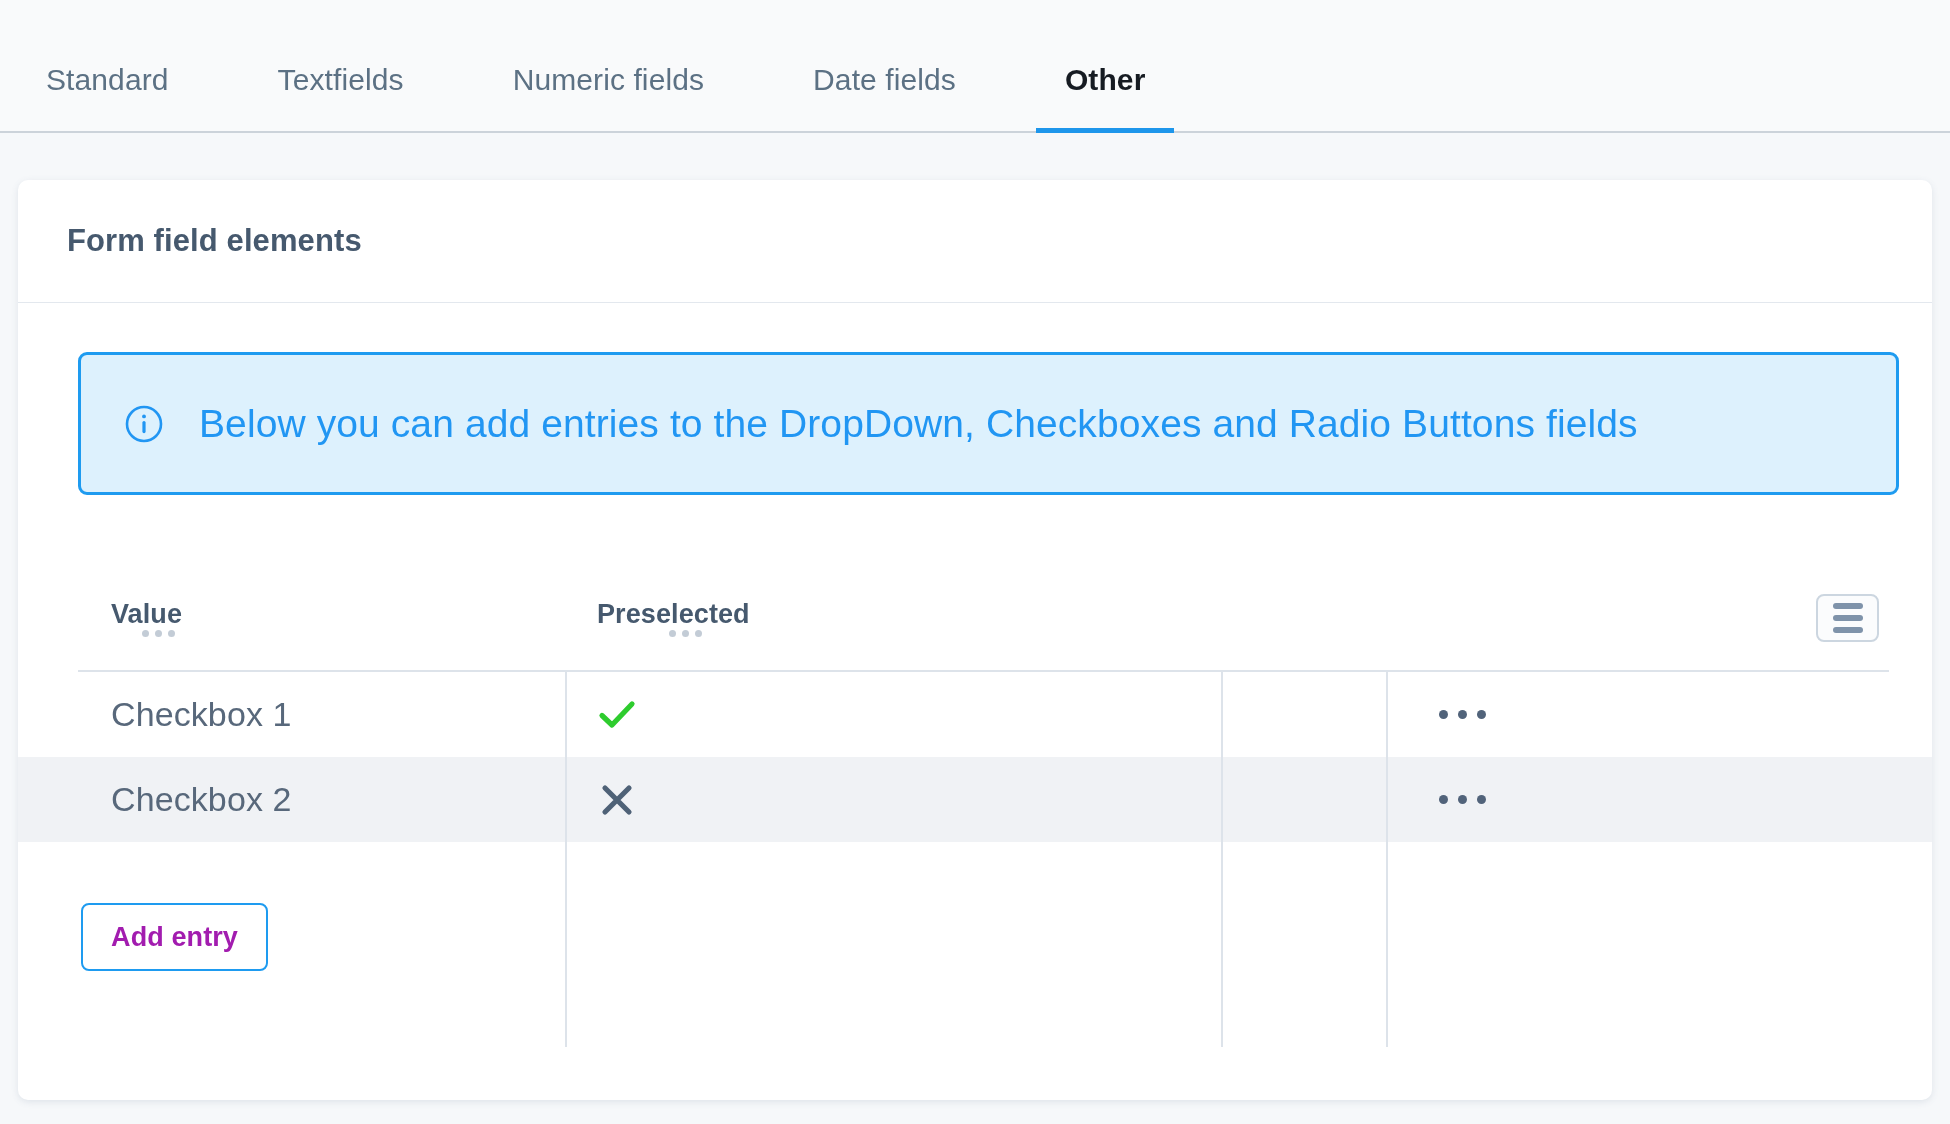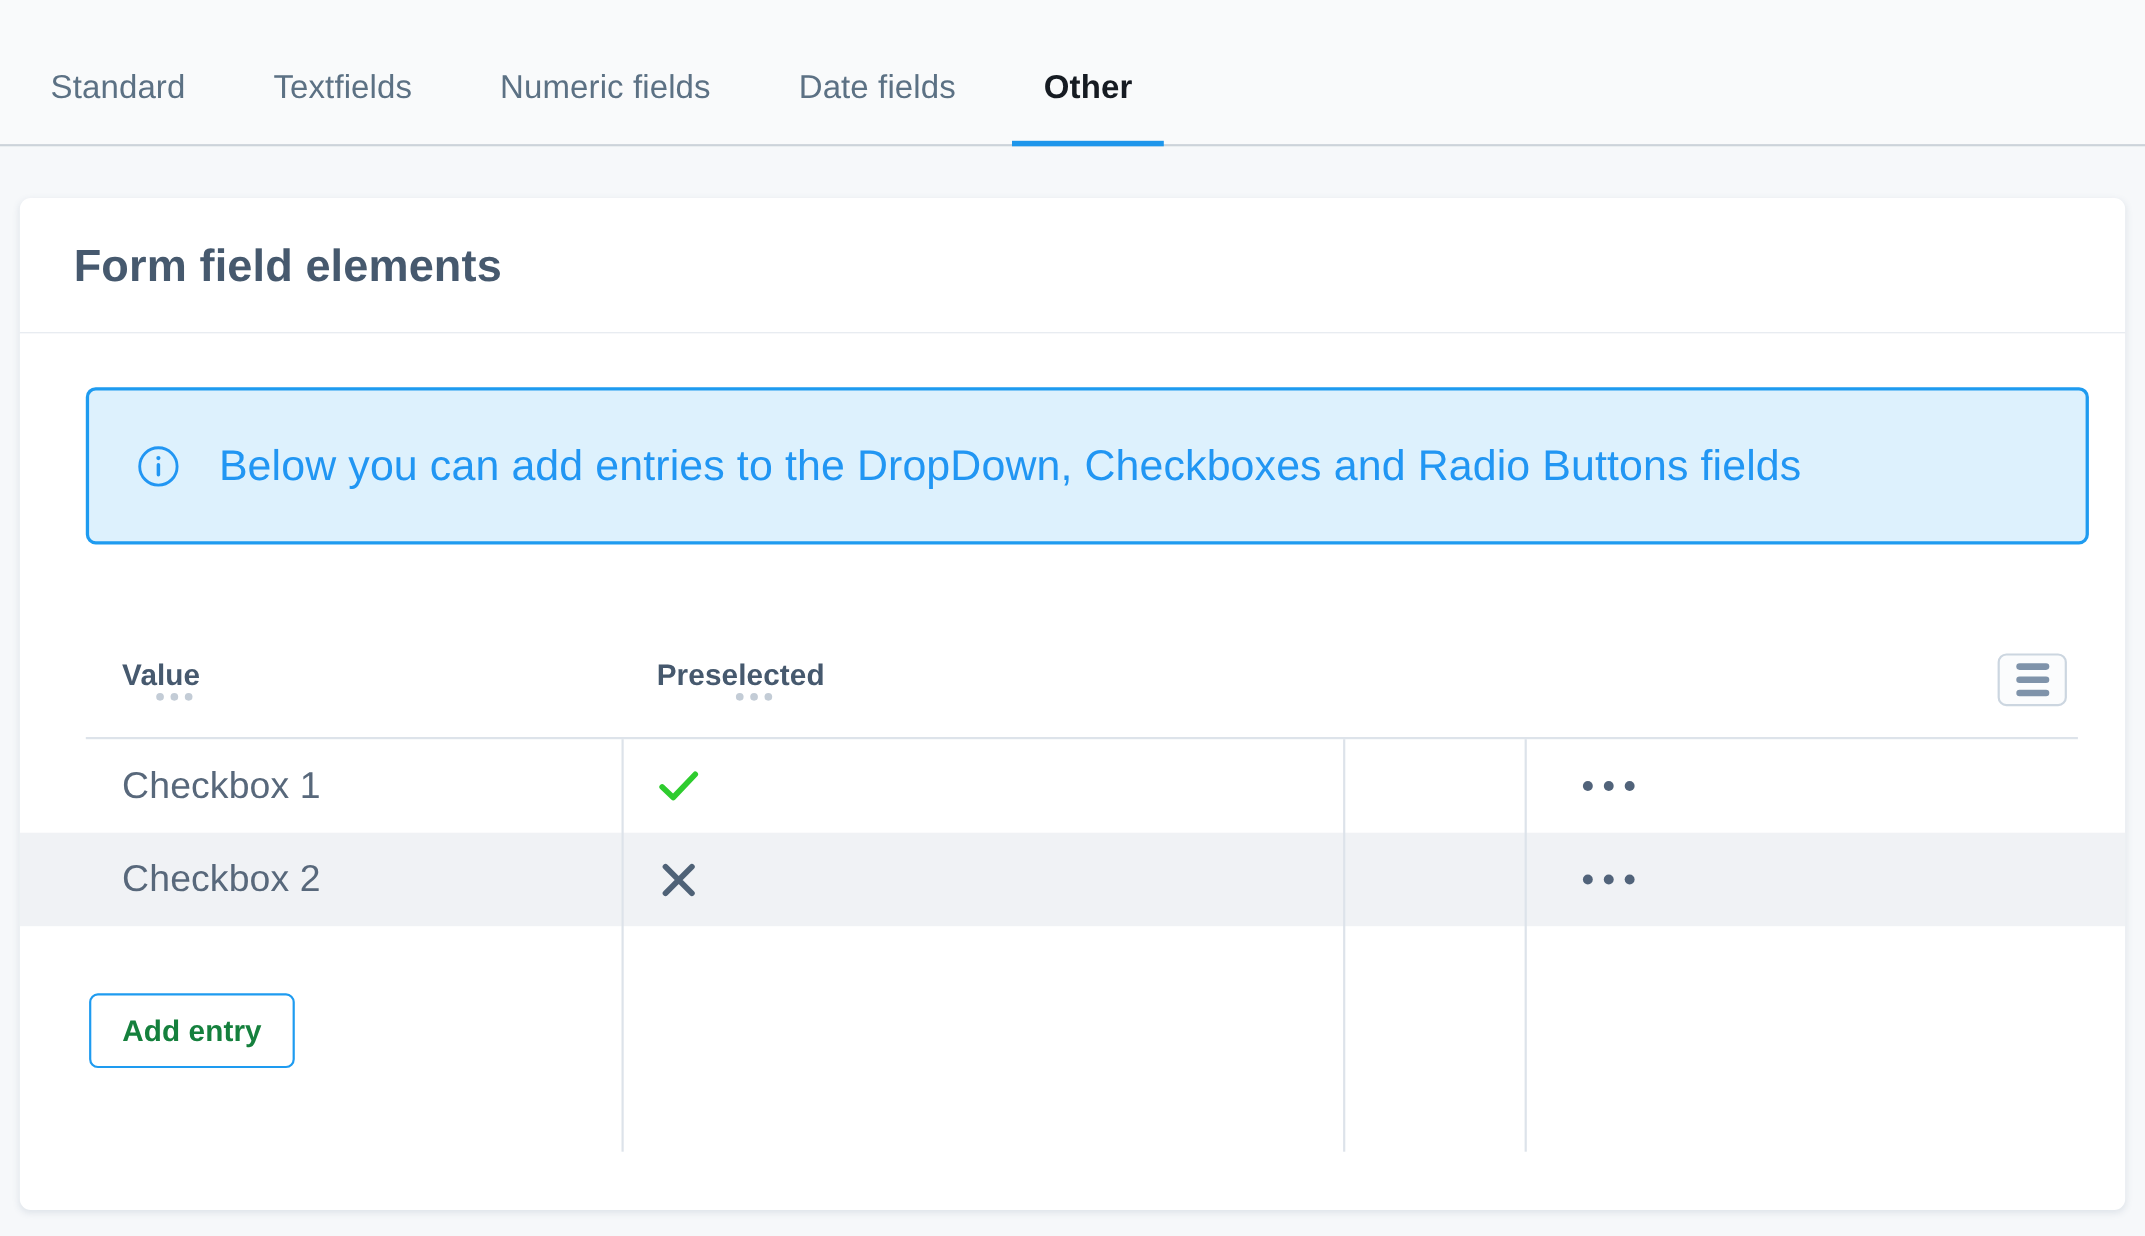--- a/index.html
+++ b/index.html
@@ -26,20 +26,21 @@
     background: #f9fafb;
     border-bottom: 2px solid #ccd3da;
   }
   .tabs {
     position: absolute;
     left: 46px;
     bottom: 0;
     display: flex;
     align-items: flex-end;
     height: 100%;
+    gap: 29px;
   }
   .tab {
     position: relative;
     padding: 0 0 36px 0;
     margin-right: 80px;
     font-size: 30px;
     line-height: 1;
     color: #5c7184;
     cursor: pointer;
     white-space: nowrap;
@@ -72,21 +73,21 @@
     box-shadow: 0 2px 7px rgba(70,90,120,0.13);
   }
   .card-header {
     height: 123px;
     display: flex;
     align-items: center;
     padding-left: 49px;
     border-bottom: 1px solid #e3e8ee;
   }
   .card-title {
-    font-size: 41px;
+    font-size: 31px;
     font-weight: bold;
     color: #46596e;
     letter-spacing: 0.1px;
   }
   .card-body {
     position: relative;
     padding: 0;
   }
 
   
@@ -238,21 +239,21 @@
   
   .add-entry {
     position: absolute;
     left: 63px;
     top: 600px;
     width: 187px;
     height: 68px;
     border: 2px solid #1e9bf0;
     border-radius: 8px;
     background: #ffffff;
-    color: #15803d;
+    color: #a21caf;
     font-size: 27px;
     font-weight: bold;
     font-family: "Liberation Sans", sans-serif;
     letter-spacing: 0.1px;
     cursor: pointer;
   }
 </style>
 </head>
 <body>
 

